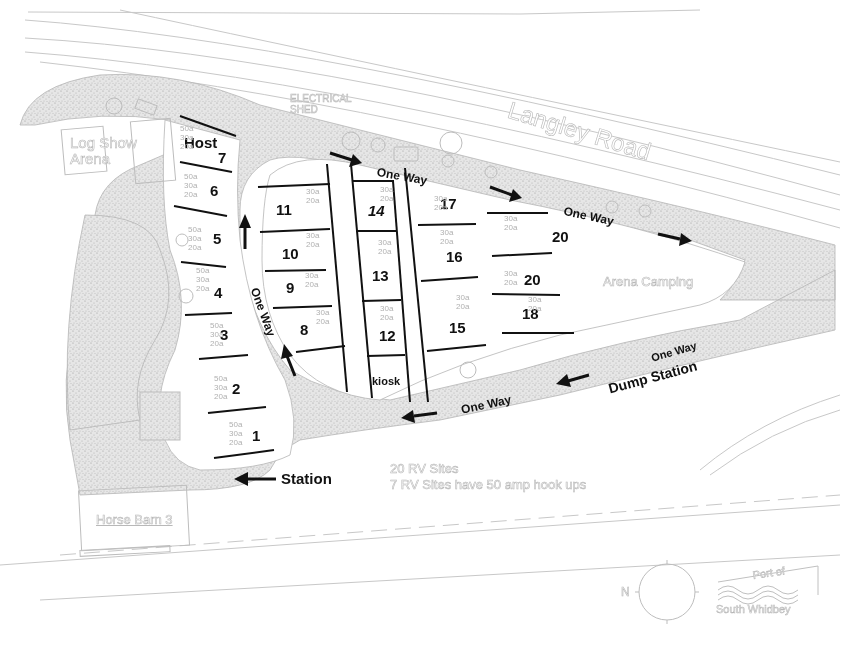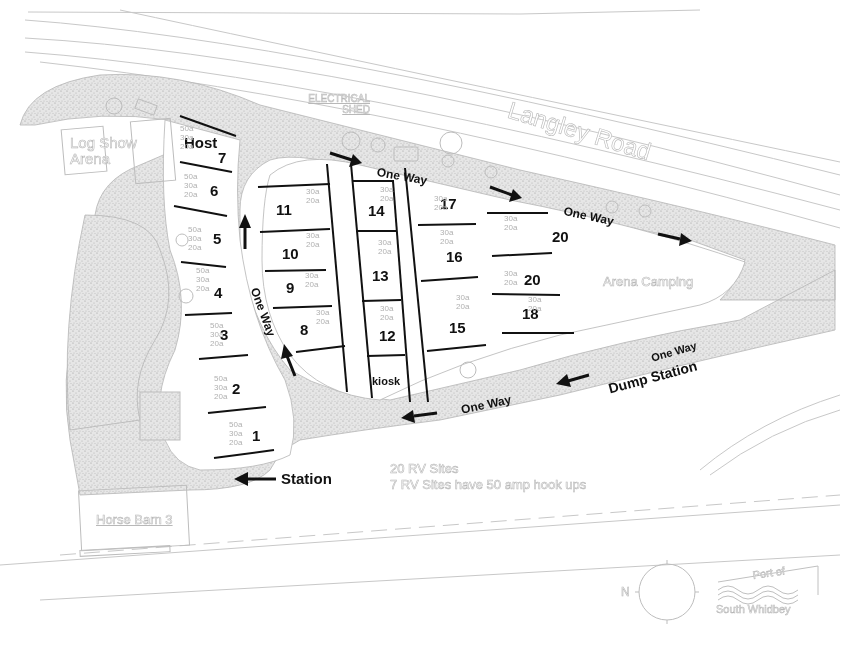--- a/index.html
+++ b/index.html
@@ -155,21 +155,21 @@
 
   <g fill="none" stroke="#c0c0c0" stroke-width="1">
     <path d="M718 582 L818 566 L818 595"></path>
     <path d="M718 590 q10 -8 20 0 t20 0 t20 0 t20 0"></path>
     <path d="M718 595 q10 -8 20 0 t20 0 t20 0 t20 0"></path>
     <path d="M718 600 q10 -8 20 0 t20 0 t20 0 t20 0"></path>
   </g>
 </svg>
 
 <div class="ghost" style="left:512px;top:98px;font-size:24px;transform:rotate(17deg);transform-origin:left top;">Langley Road</div>
-<div class="ghost" style="left:290px;top:93px;font-size:10px;width:80px;text-align:right;line-height:11px;white-space:normal;text-decoration:underline;">ELECTRICAL SHED</div>
+<div class="ghost" style="left:290px;top:93px;font-size:10px;width:80px;text-align:left;line-height:11px;white-space:normal;">ELECTRICAL SHED</div>
 <div class="ghost" style="left:70px;top:135px;font-size:15px;width:70px;white-space:normal;line-height:16px;">Log Show Arena</div>
 <div class="ghost" style="left:96px;top:513px;font-size:13px;text-decoration:underline;">Horse Barn 3</div>
 <div class="ghost" style="left:603px;top:275px;font-size:13px;">Arena Camping</div>
 <div class="ghost" style="left:390px;top:462px;font-size:13px;">20 RV Sites</div>
 <div class="ghost" style="left:390px;top:478px;font-size:13px;">7 RV Sites have 50 amp hook ups</div>
 <div class="ghost" style="left:621px;top:586px;font-size:12px;">N</div>
 <div class="ghost" style="left:752px;top:570px;font-size:11px;transform:rotate(-8deg);transform-origin:left top;">Port of</div>
 <div class="ghost" style="left:716px;top:604px;font-size:11px;">South Whidbey</div>
 
 <div class="lbl big" style="left:184px;top:135px;">Host</div>
@@ -189,21 +189,21 @@
 <div class="lbl site" style="left:214px;top:285px;">4</div>
 <div class="lbl site" style="left:213px;top:231px;">5</div>
 <div class="lbl site" style="left:210px;top:183px;">6</div>
 <div class="lbl site" style="left:218px;top:150px;">7</div>
 <div class="lbl site" style="left:300px;top:322px;">8</div>
 <div class="lbl site" style="left:286px;top:280px;">9</div>
 <div class="lbl site" style="left:282px;top:246px;">10</div>
 <div class="lbl site" style="left:276px;top:202px;">11</div>
 <div class="lbl site" style="left:379px;top:328px;">12</div>
 <div class="lbl site" style="left:372px;top:268px;">13</div>
-<div class="lbl site" style="left:368px;top:203px;">14</div>
+<div class="lbl site" style="left:368px;top:203px;font-style:italic;">14</div>
 <div class="lbl site" style="left:449px;top:320px;">15</div>
 <div class="lbl site" style="left:446px;top:249px;">16</div>
 <div class="lbl site" style="left:440px;top:196px;">17</div>
 <div class="lbl site" style="left:522px;top:306px;">18</div>
 <div class="lbl site" style="left:524px;top:272px;">20</div>
 <div class="lbl site" style="left:516px;top:229px;margin-left:36px;">20</div>
 
 <div class="amp" style="left:229px;top:420px;">50a
 30a
 20a</div>

